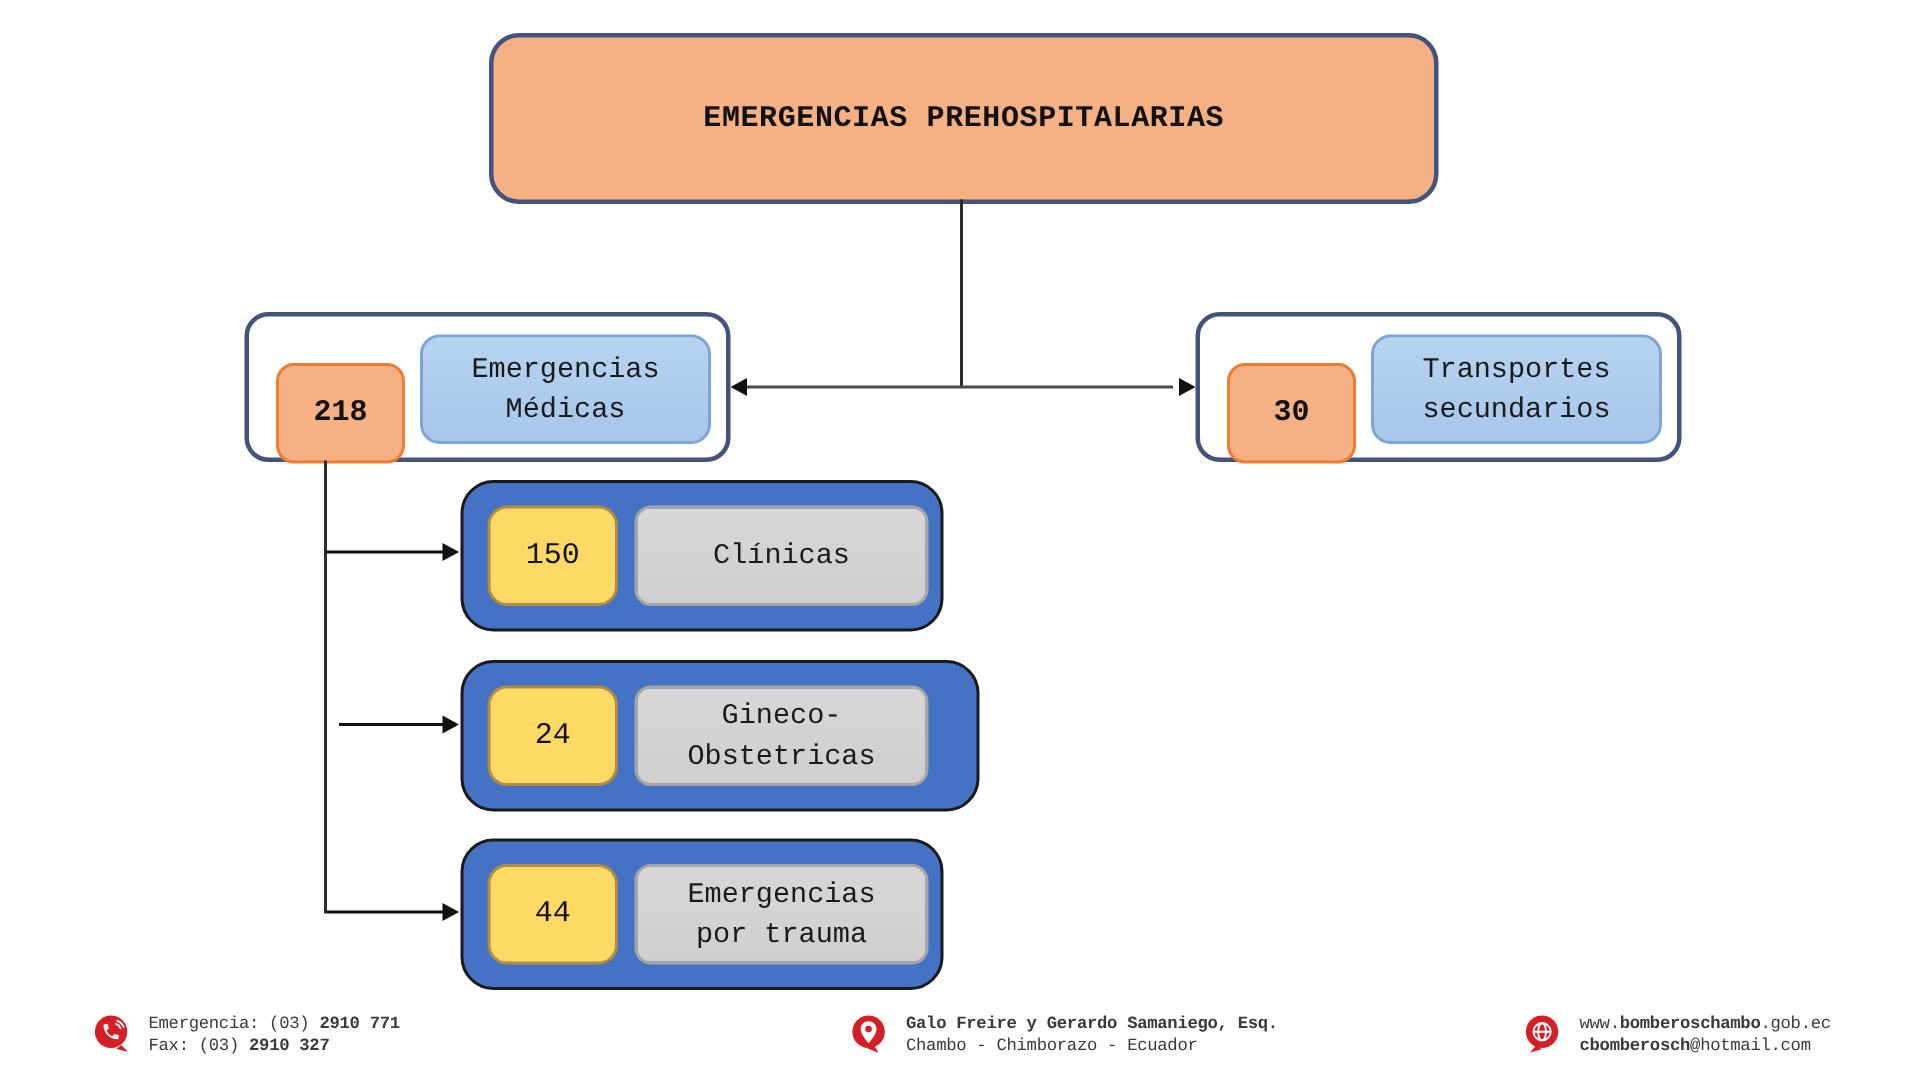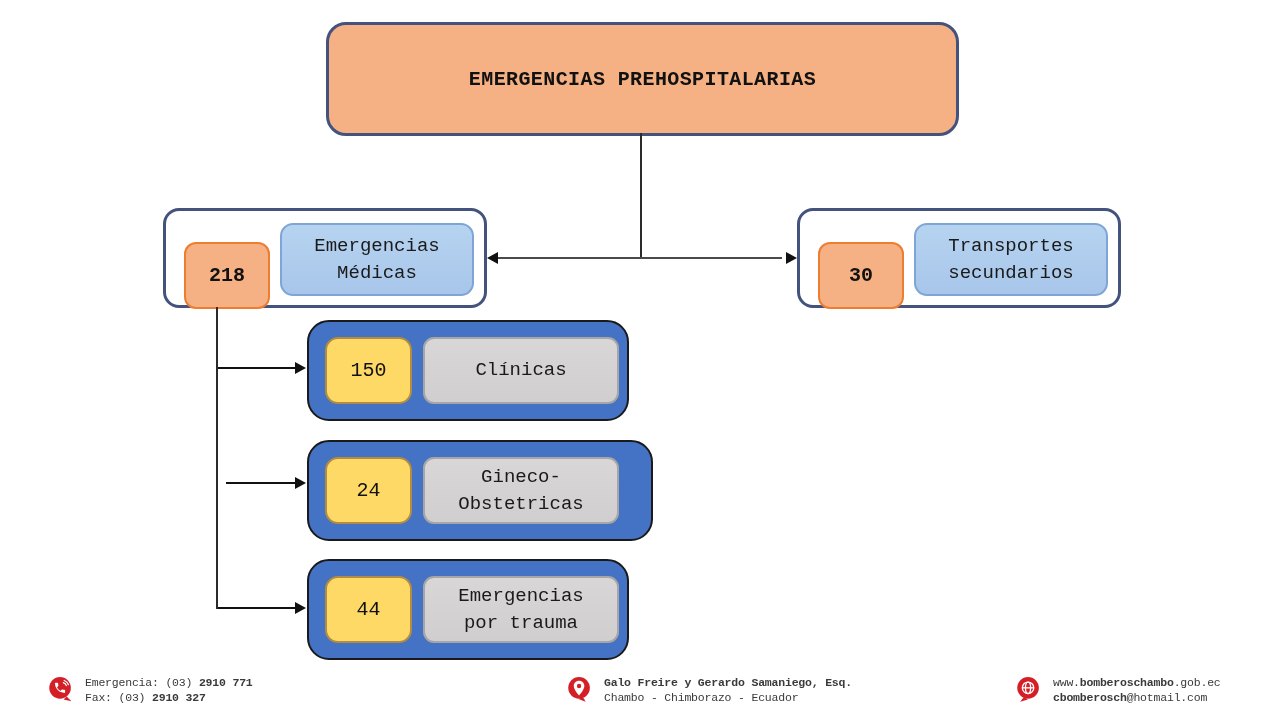--- a/index.html
+++ b/index.html
@@ -123,21 +123,21 @@
     <div class="label-box gray">Gineco-
 Obstetricas</div>
   </div>
 
   <div class="abs child" style="top:559px;">
     <div class="count yellow">44</div>
     <div class="label-box gray">Emergencias
 por trauma</div>
   </div>
 
-  <div class="abs footer-block" style="left:47px;top:675px;">
+  <div class="abs footer-block" style="left:61px;top:675px;">
     <svg class="footer-icon" viewBox="0 0 24 24">
       <path d="M17.5 19.2l4.2 4.1-7-1.6z" fill="#D41F26"></path>
       <circle cx="11.6" cy="11.4" r="9.6" fill="#D41F26"></circle>
       <path transform="translate(5.6 5.4) scale(0.5)" fill="#FFFFFF" d="M6.62 10.79c1.44 2.83 3.76 5.14 6.59 6.59l2.2-2.2c.27-.27.67-.36 1.02-.24 1.12.37 2.33.57 3.57.57.55 0 1 .45 1 1V20c0 .55-.45 1-1 1-9.39 0-17-7.61-17-17 0-.55.45-1 1-1h3.5c.55 0 1 .45 1 1 0 1.25.2 2.45.57 3.57.11.35.03.74-.24 1.02l-2.21 2.2z"></path>
       <path d="M14.5 6.8a4.4 4.4 0 0 1 2.7 2.6M15.3 4.9a6.6 6.6 0 0 1 3.8 3.7" stroke="#FFFFFF" stroke-width="1.1" fill="none" stroke-linecap="round"></path>
     </svg>
     <div class="footer-text">
       <div><span>Emergencia: (03) </span><b>2910 771</b></div>
       <div><span>Fax: (03) </span><b>2910 327</b></div>
     </div>

